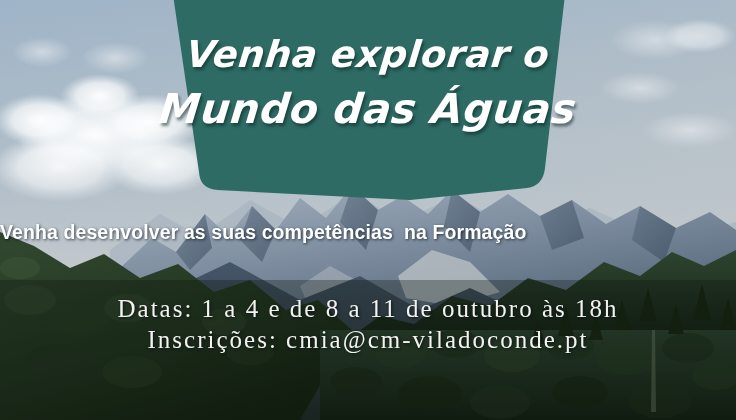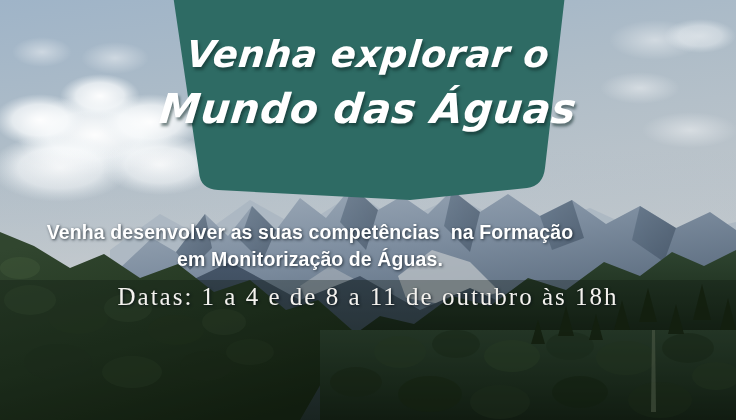--- a/index.html
+++ b/index.html
@@ -50,39 +50,38 @@
   }
   #headline-1 { font-size: 37px; }
   #headline-2 { font-size: 41px; margin-top: 16px; }
 
   
   #subtitle-block {
     position: absolute;
     left: 0;
     top: 219px;
     width: 620px;
-    text-align: center;
     line-height: 1.38;
   }
   .subtitle-line {
     display: block;
     color: #ffffff;
     font-family: "Liberation Sans", sans-serif;
     font-weight: bold;
     font-size: 19.5px;
     letter-spacing: 0.1px;
     white-space: pre;
     text-shadow: 1px 1px 3px rgba(10,20,30,0.75);
   }
 
   
   #details-block {
     position: absolute;
     left: 0;
-    top: 284px;
+    top: 296px;
     width: 736px;
     text-align: center;
     line-height: 1.0;
   }
   .detail-line {
     display: block;
     color: #f4f2ee;
     font-family: "Liberation Serif", "DejaVu Serif", serif;
     font-size: 25px;
     letter-spacing: 2.0px;
@@ -254,20 +253,20 @@
              Q170,-30 186,-30 Z" fill="#2E6B64"></path>
   </svg>
 
   <div id="headline-block">
     <span class="headline-line" id="headline-1">Venha explorar o</span>
     <span class="headline-line" id="headline-2">Mundo das Águas</span>
   </div>
 
   <div id="subtitle-block">
     <span class="subtitle-line">Venha desenvolver as suas competências  na Formação</span>
-    <span class="subtitle-line">em Monitorização de Águas.</span>
   </div>
 
   <div id="details-block">
     <span class="detail-line">Datas: 1 a 4 e de 8 a 11 de outubro às 18h</span>
+    <span class="detail-line">Inscrições: cmia@cm-viladoconde.pt</span>
   </div>
 
 </div>
 
 </body></html>

